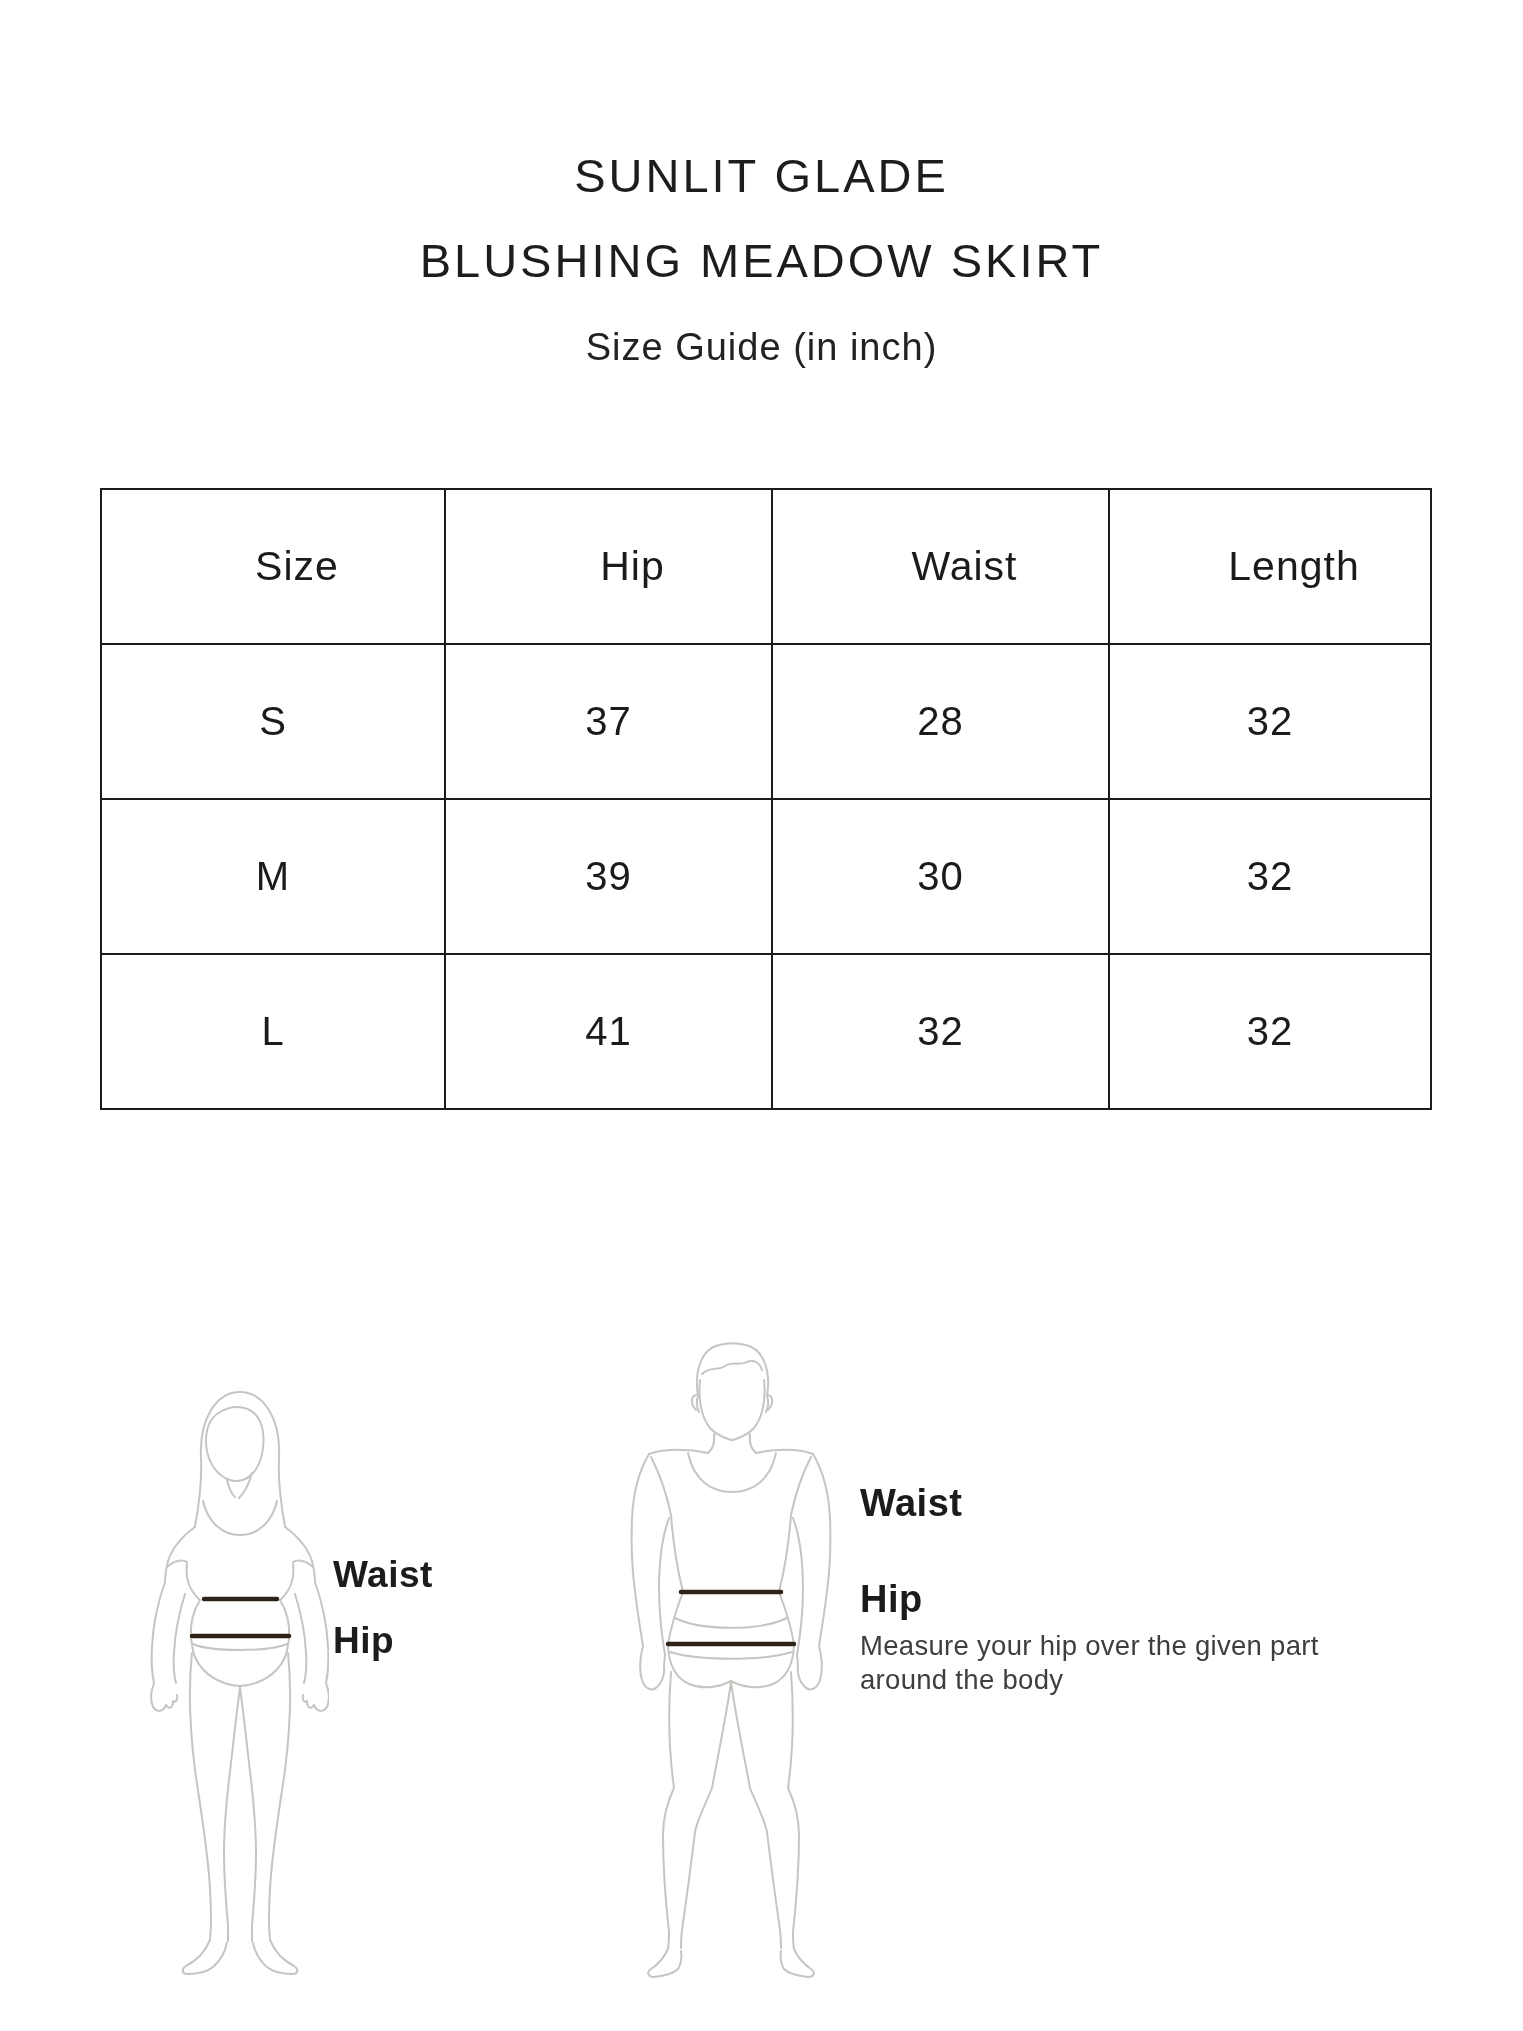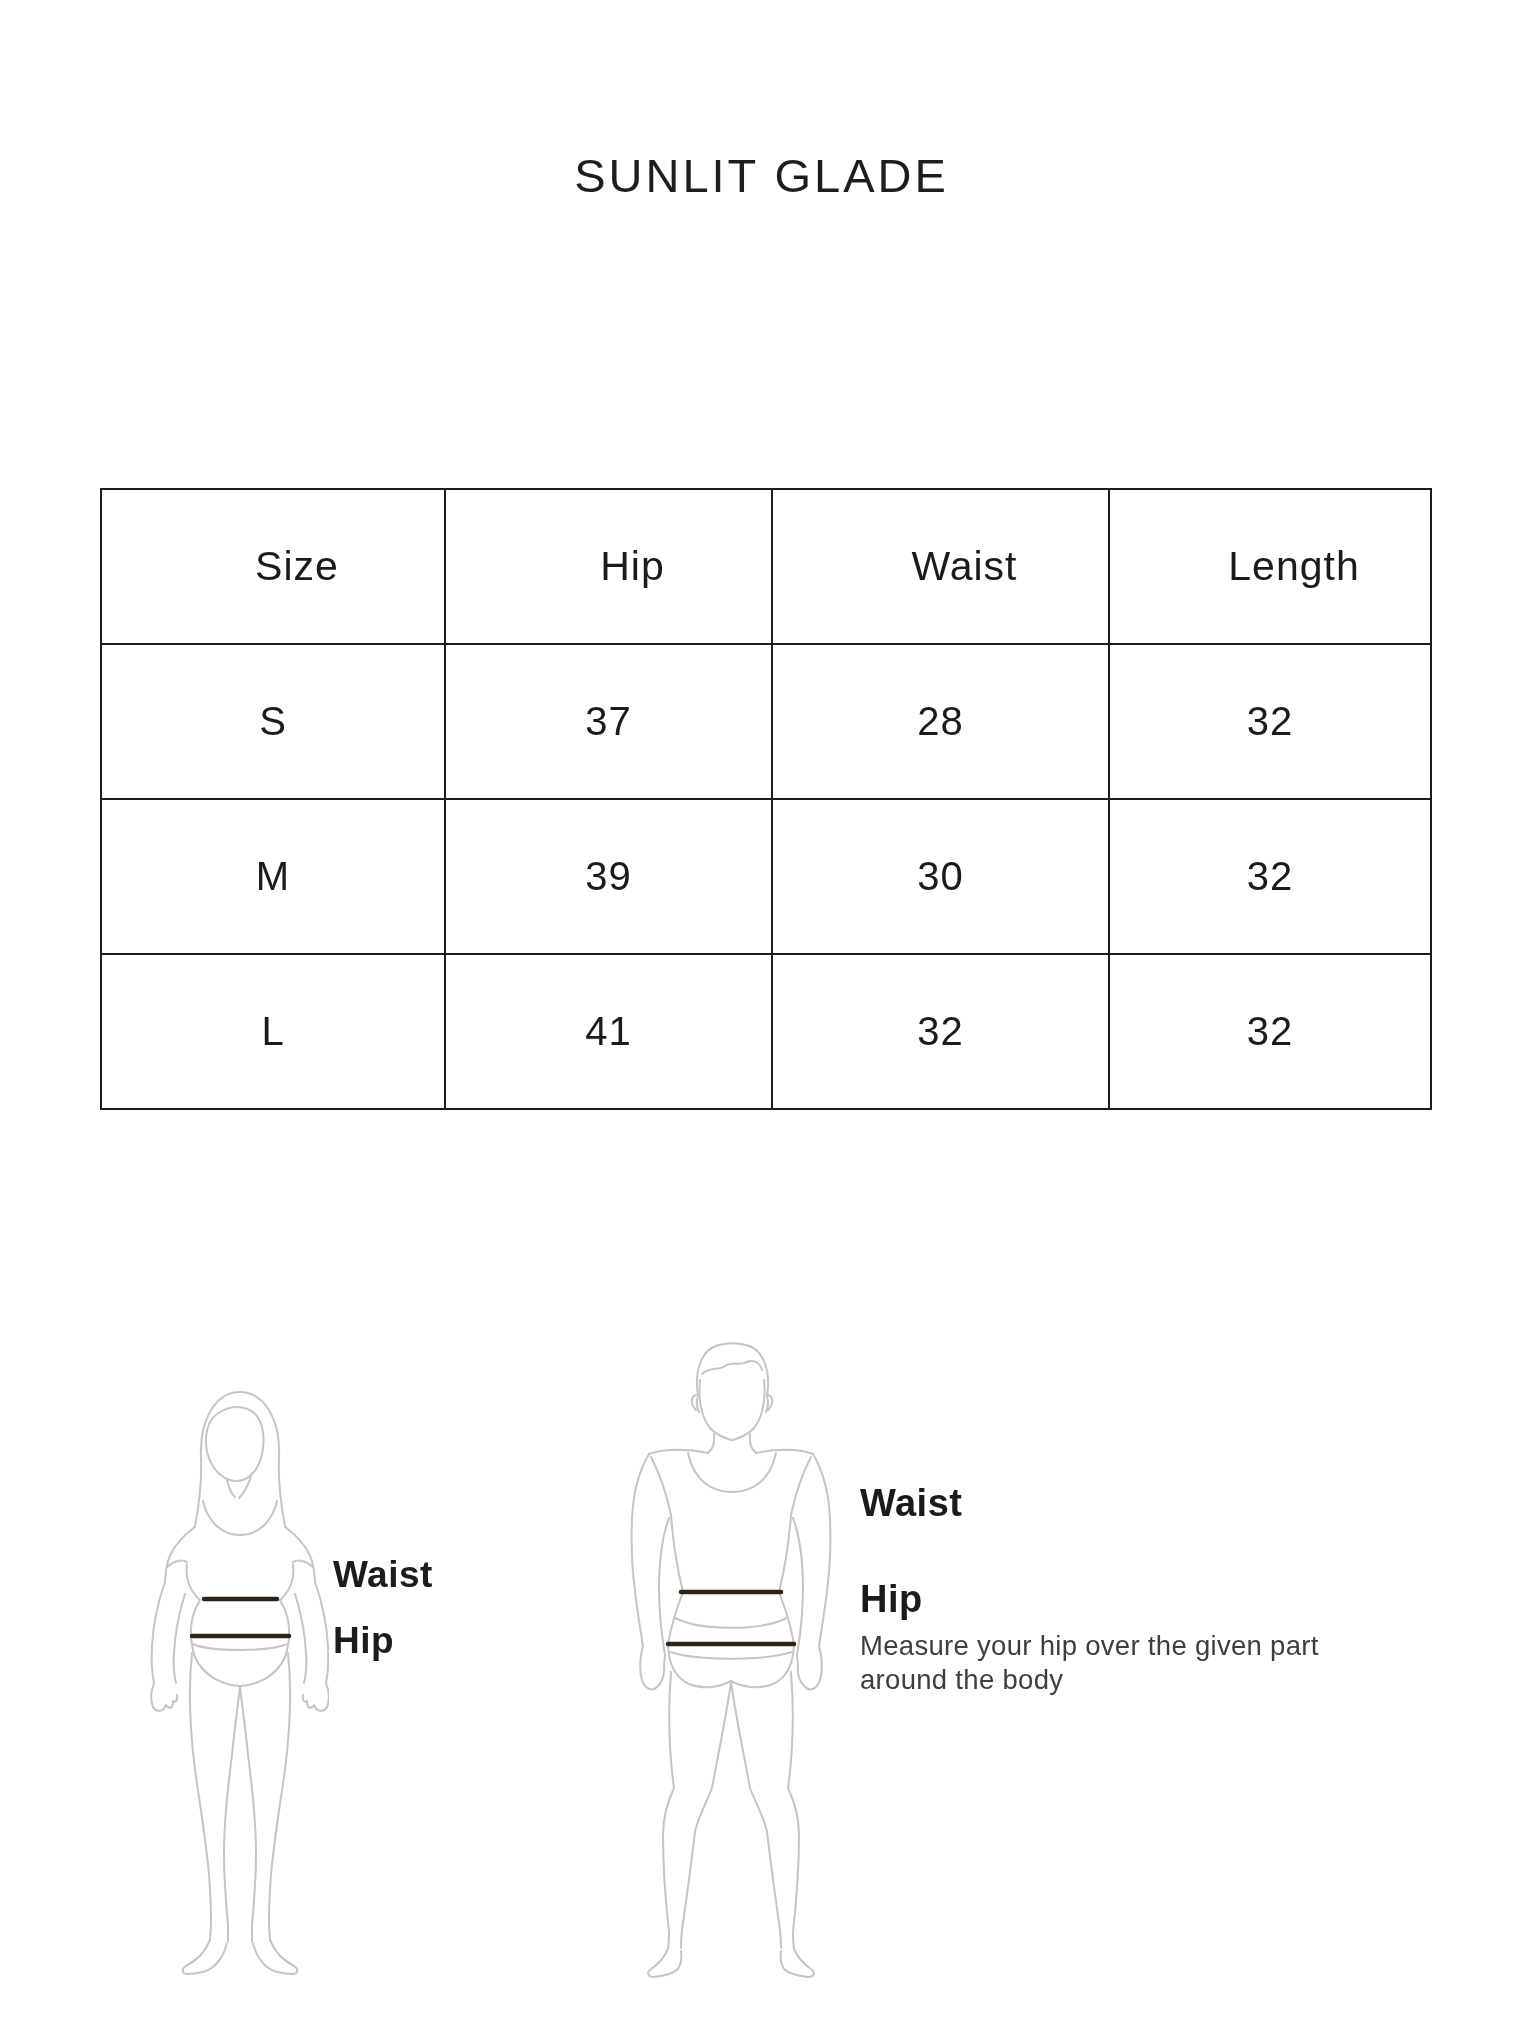--- a/index.html
+++ b/index.html
@@ -50,20 +50,22 @@
   .instr-heading.hip { margin-top: 52px; }
   .instr-text { font-size: 27.5px; font-weight: 400; color: #3e3e3e; line-height: 1.22; margin: 8px 0 0 0; max-width: 505px; letter-spacing: 0.3px; }
 </style>
 </head>
 <body>
 
 <div class="page">
 
   <div class="header">
     <div class="title-line">SUNLIT GLADE</div>
+    <div class="title-line second">BLUSHING MEADOW SKIRT</div>
+    <div class="subtitle">Size Guide (in inch)</div>
   </div>
 
   <table class="size-table">
     <colgroup>
       <col style="width:344px">
         <col style="width:327px">
         <col style="width:337px">
         <col style="width:322px">
     </colgroup>
     <thead>

